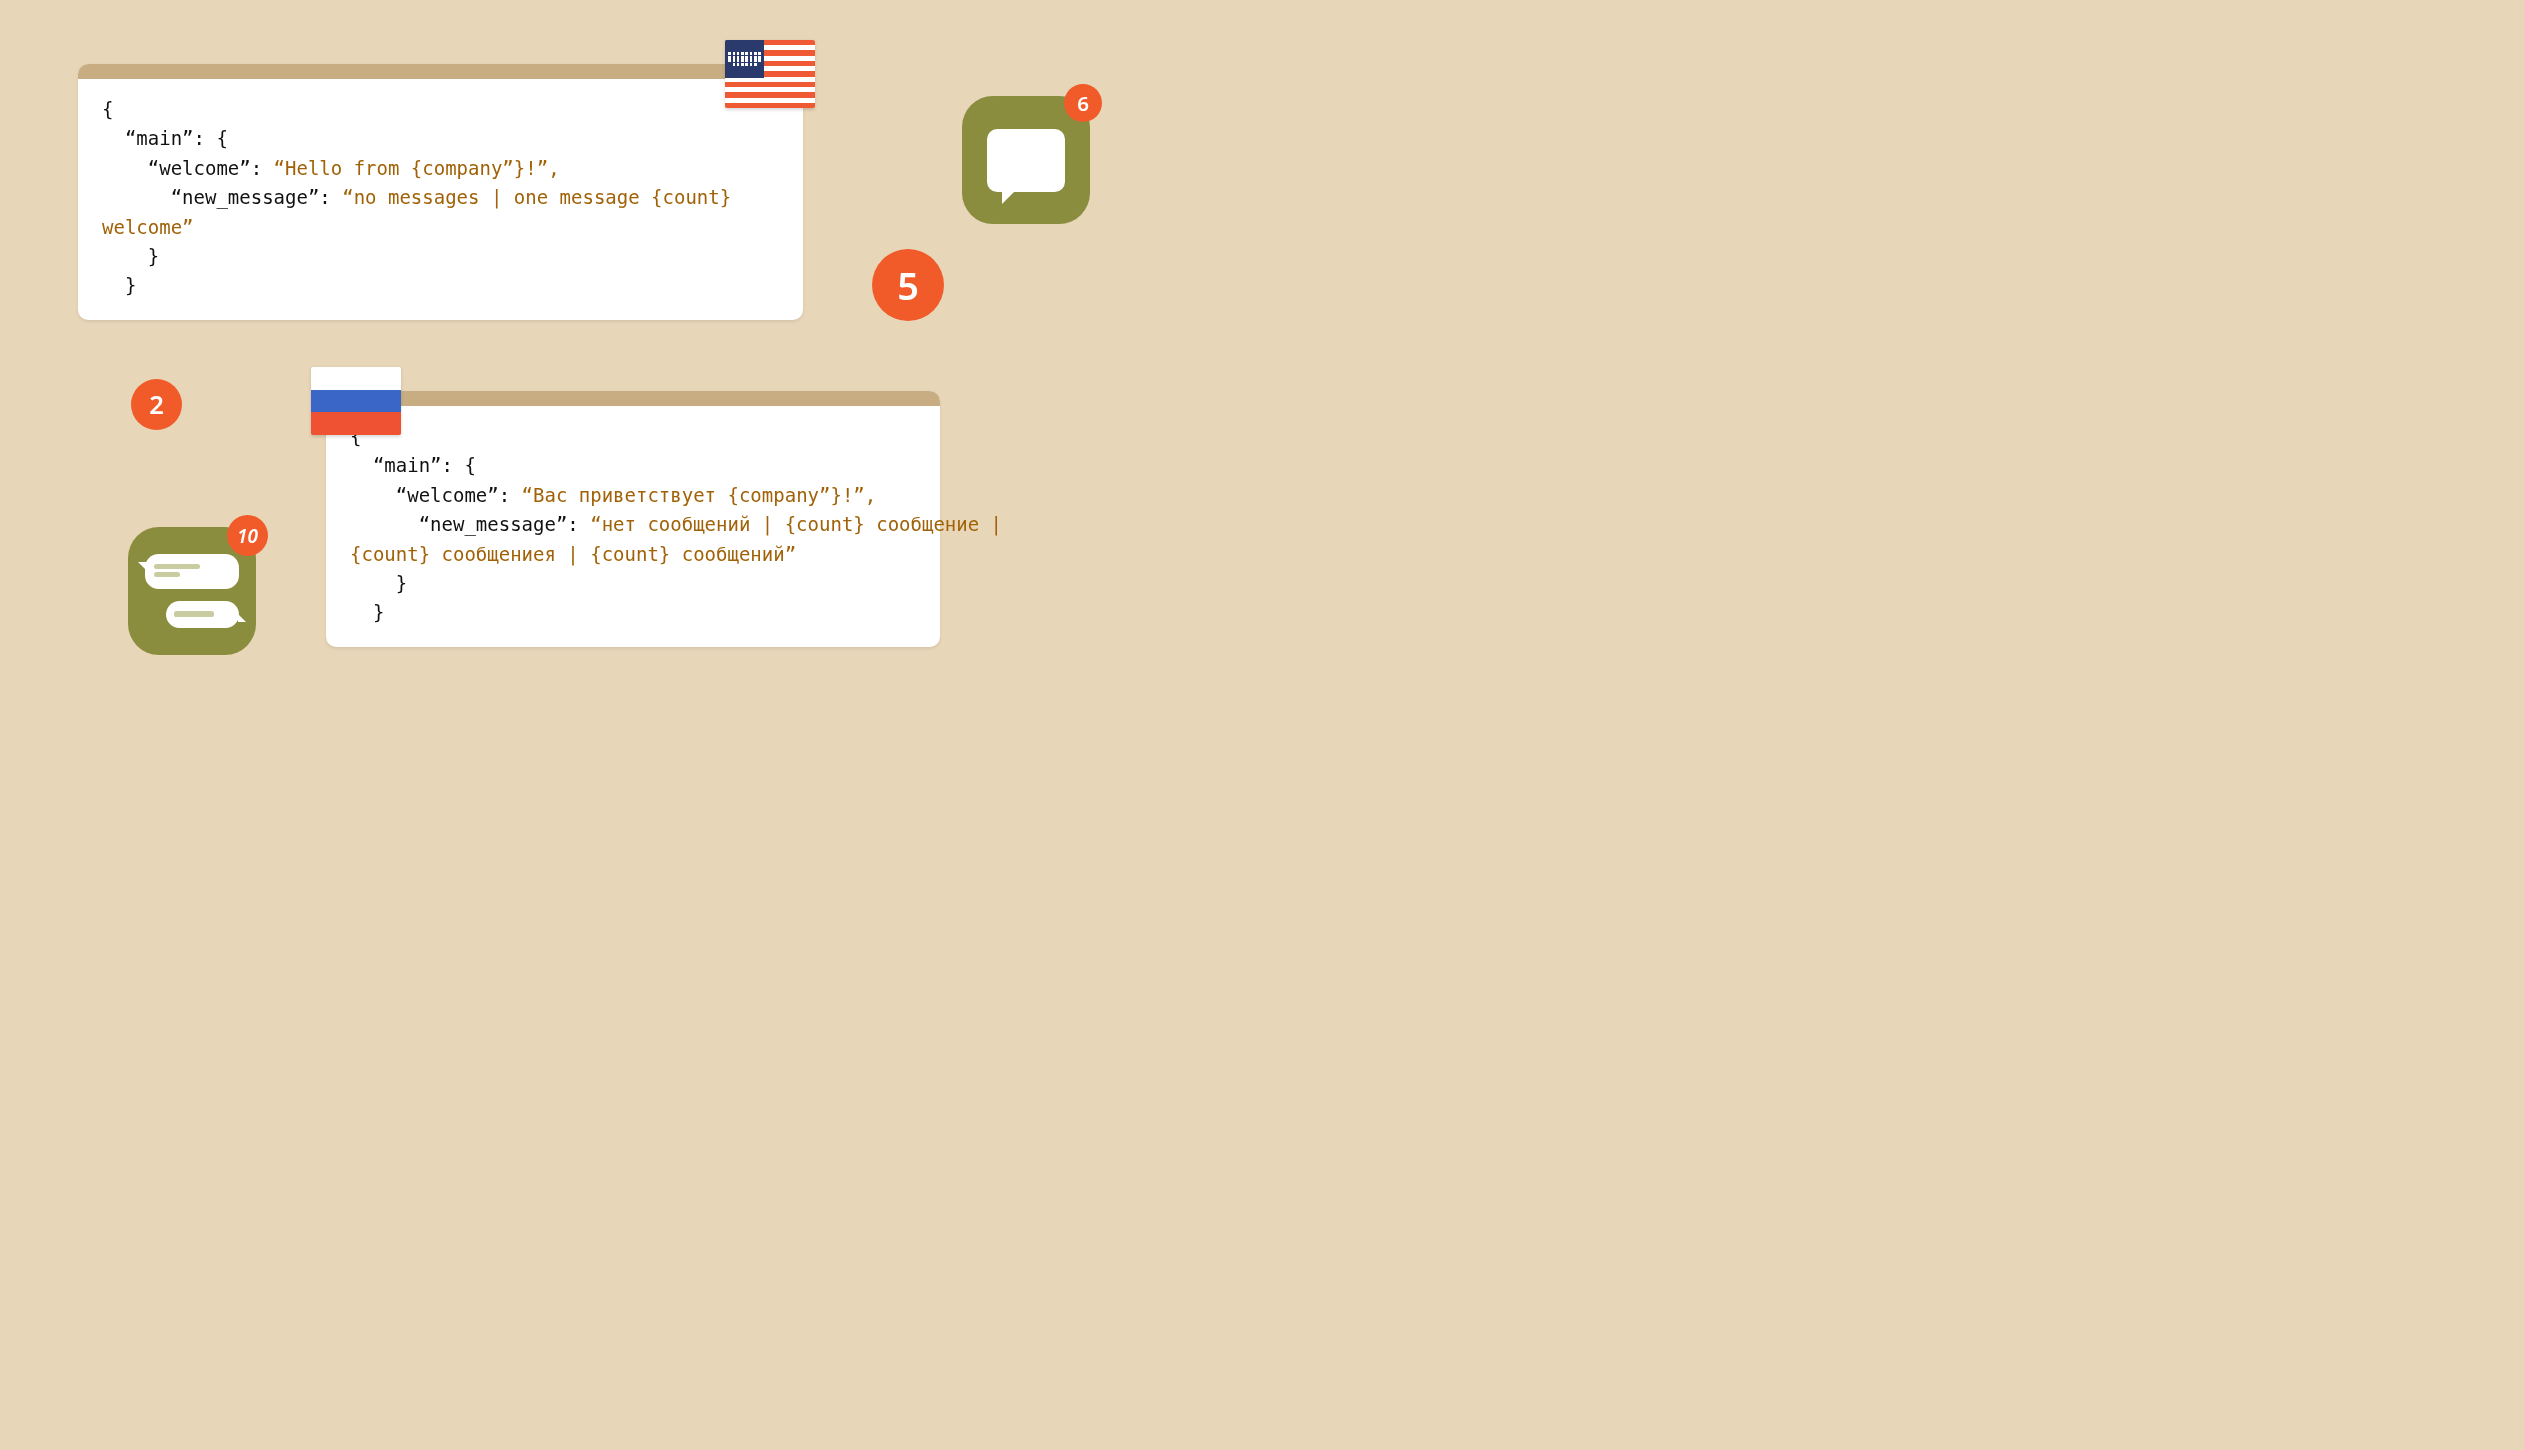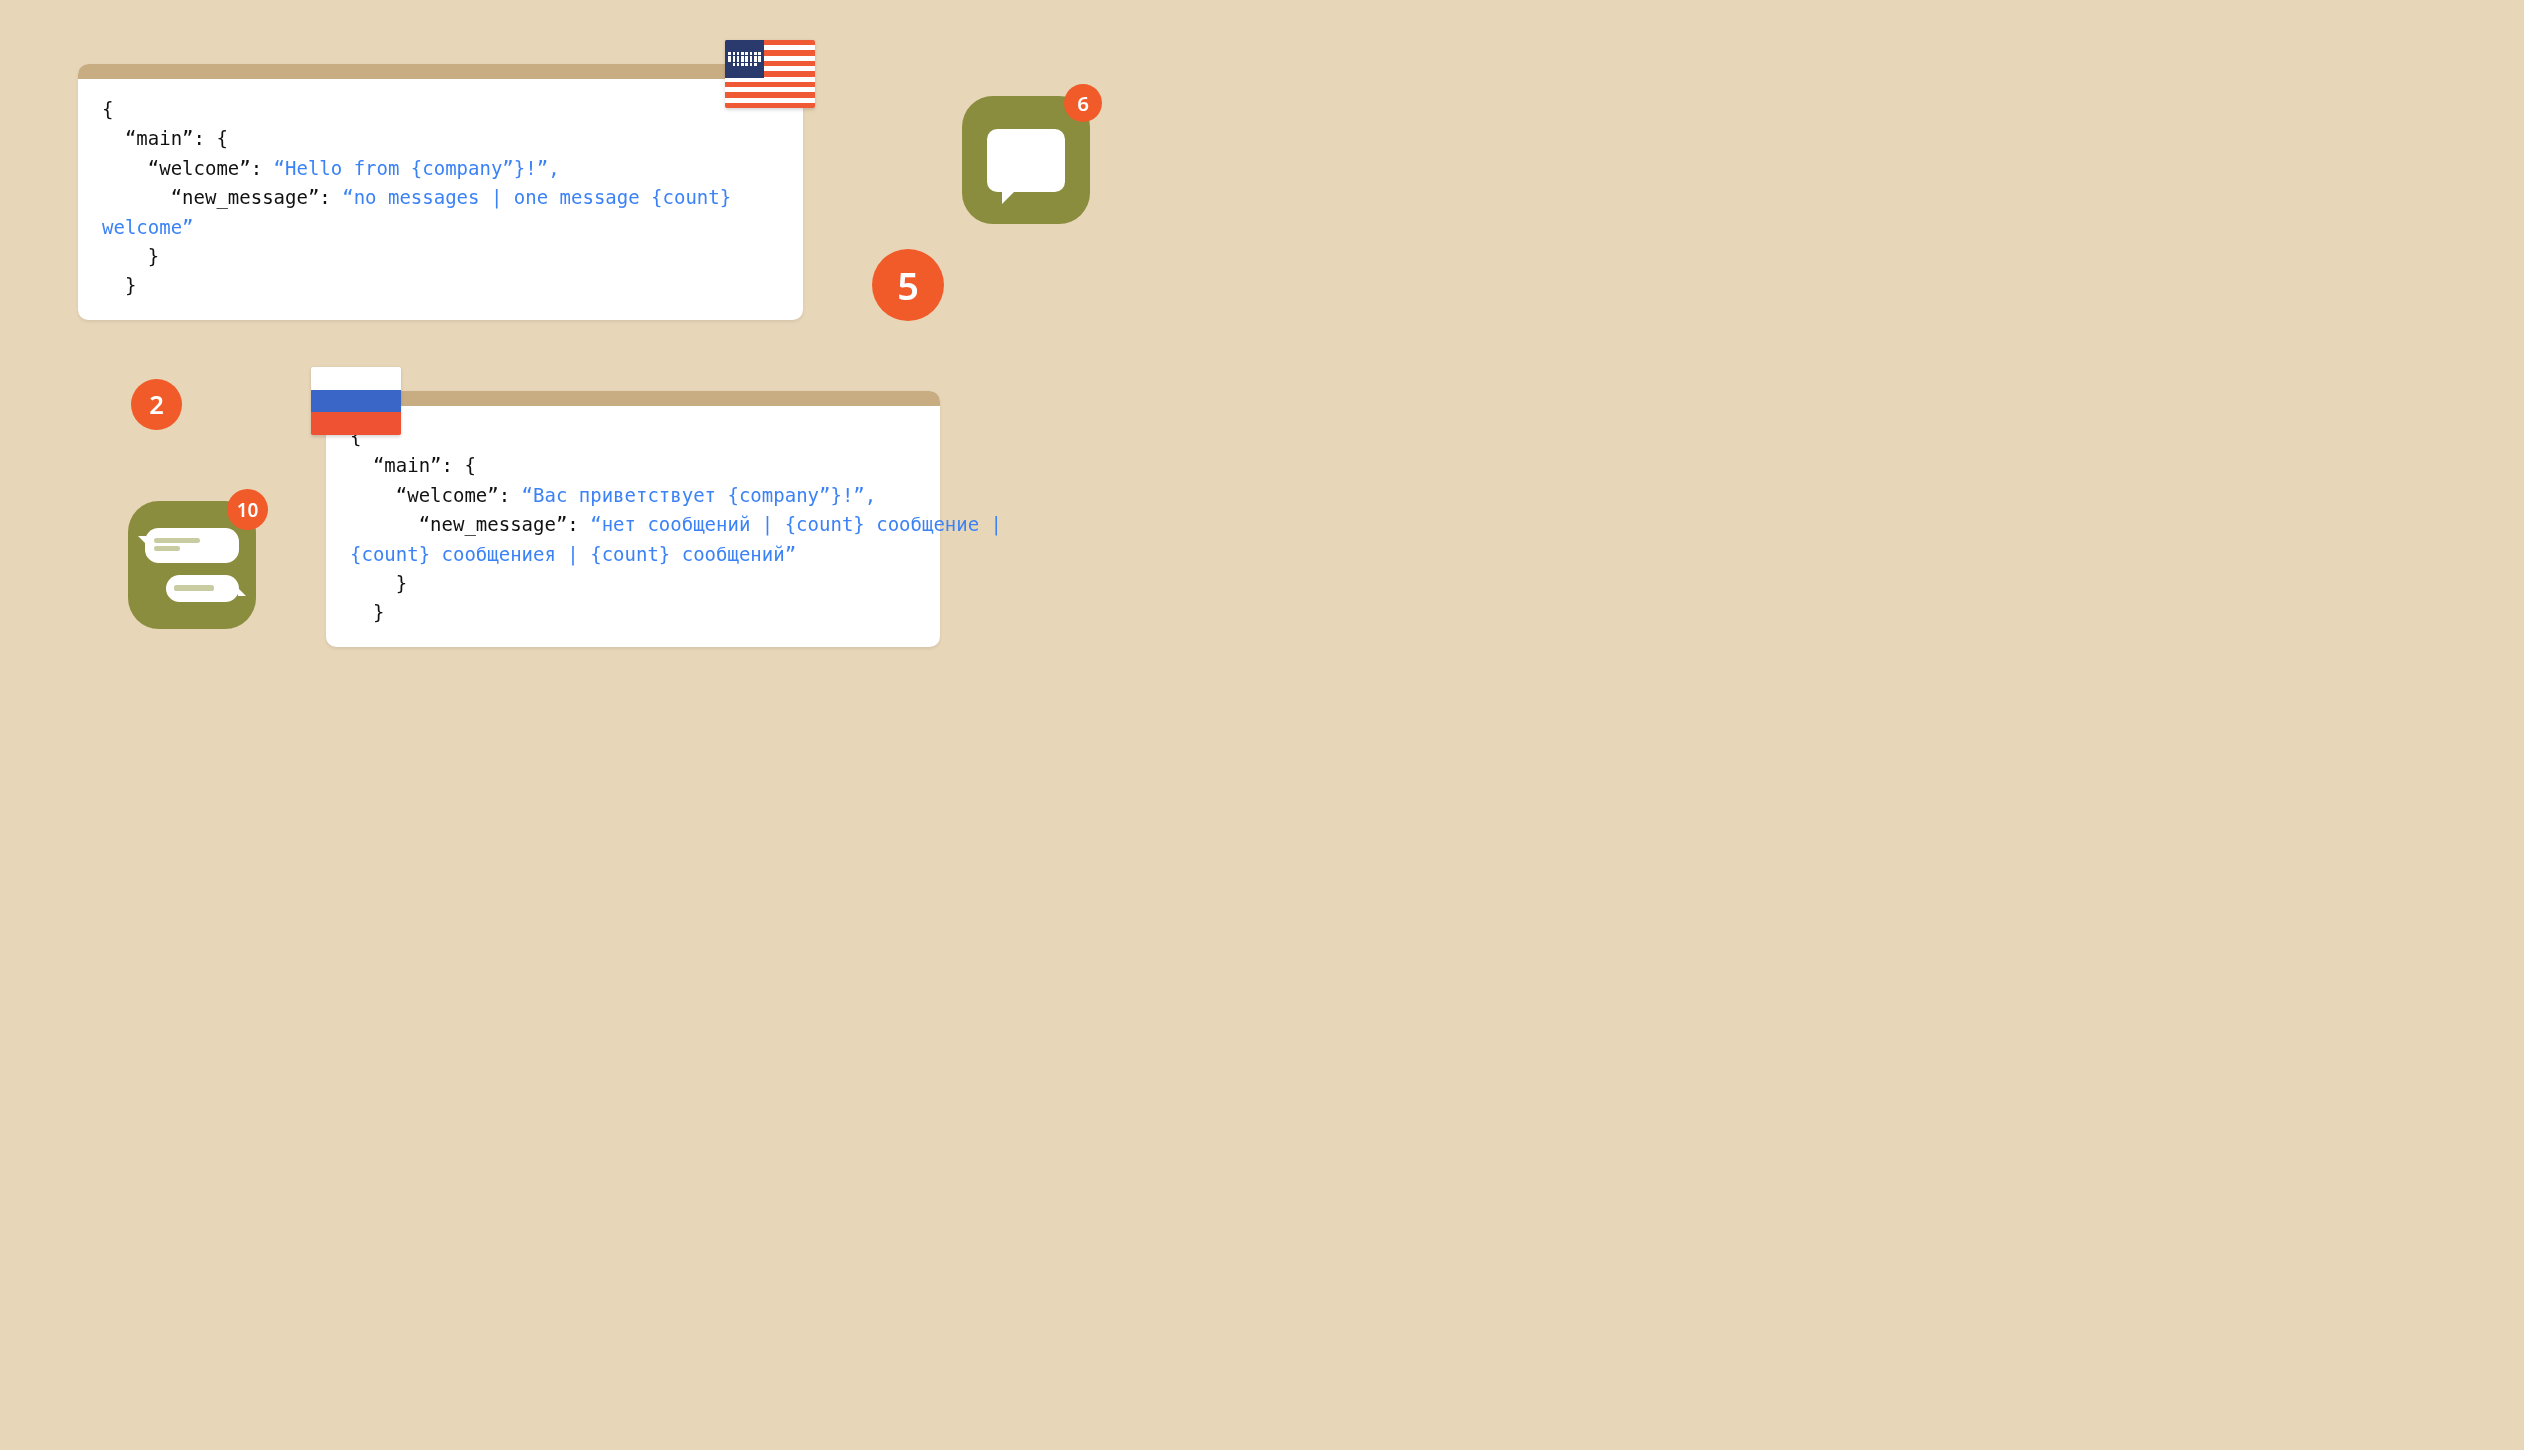--- a/index.html
+++ b/index.html
@@ -25,21 +25,21 @@
     background: #c9ad82;
     border-radius: 10.2px 10.2px 0 0;
   }
   .panel-body {
     padding: 15.4px 24px 19px 24px;
     font-size: 19px;
     line-height: 1.55;
     color: #111;
     white-space: pre;
   }
-  .panel-body .str { color: #3b82f6; }
+  .panel-body .str { color: #a16207; }
 
   .panel-en { left: 78px;  top: 64px;  width: 725px; }
   .panel-ru { left: 326px; top: 391px; width: 614px; }
 
   
   .flag {
     position: absolute;
     width: 90px;
     height: 68px;
     border-radius: 1.7px;
@@ -89,21 +89,21 @@
     display:flex; align-items:center; justify-content:center;
   }
   .appicon .badge {
     position:absolute; top:-12px; right:-12px;
     background:#f15a29; color:#fff; border-radius:50%;
     display:flex; align-items:center; justify-content:center;
     font-family: system-ui, sans-serif; font-weight:600;
   }
   .icon-chat  { left:962px; top:96px; }
   .icon-chat .badge { width:38px; height:38px; font-size:20.5px; }
-  .icon-msgs  { left:128px;  top:501px; }
+  .icon-msgs  { left:128px;  top:527px;font-style:italic; }
   .icon-msgs .badge { width:41px; height:41px; font-size:19px; }
 
   
   .bubble {
     width:78px; height:63px; background:#fff; border-radius:10.2px; position:relative;
   }
   .bubble::after {
     content:""; position:absolute; left:15.4px; bottom:-12px;
     border-left:12px solid #fff; border-bottom:12px solid transparent;
   }

